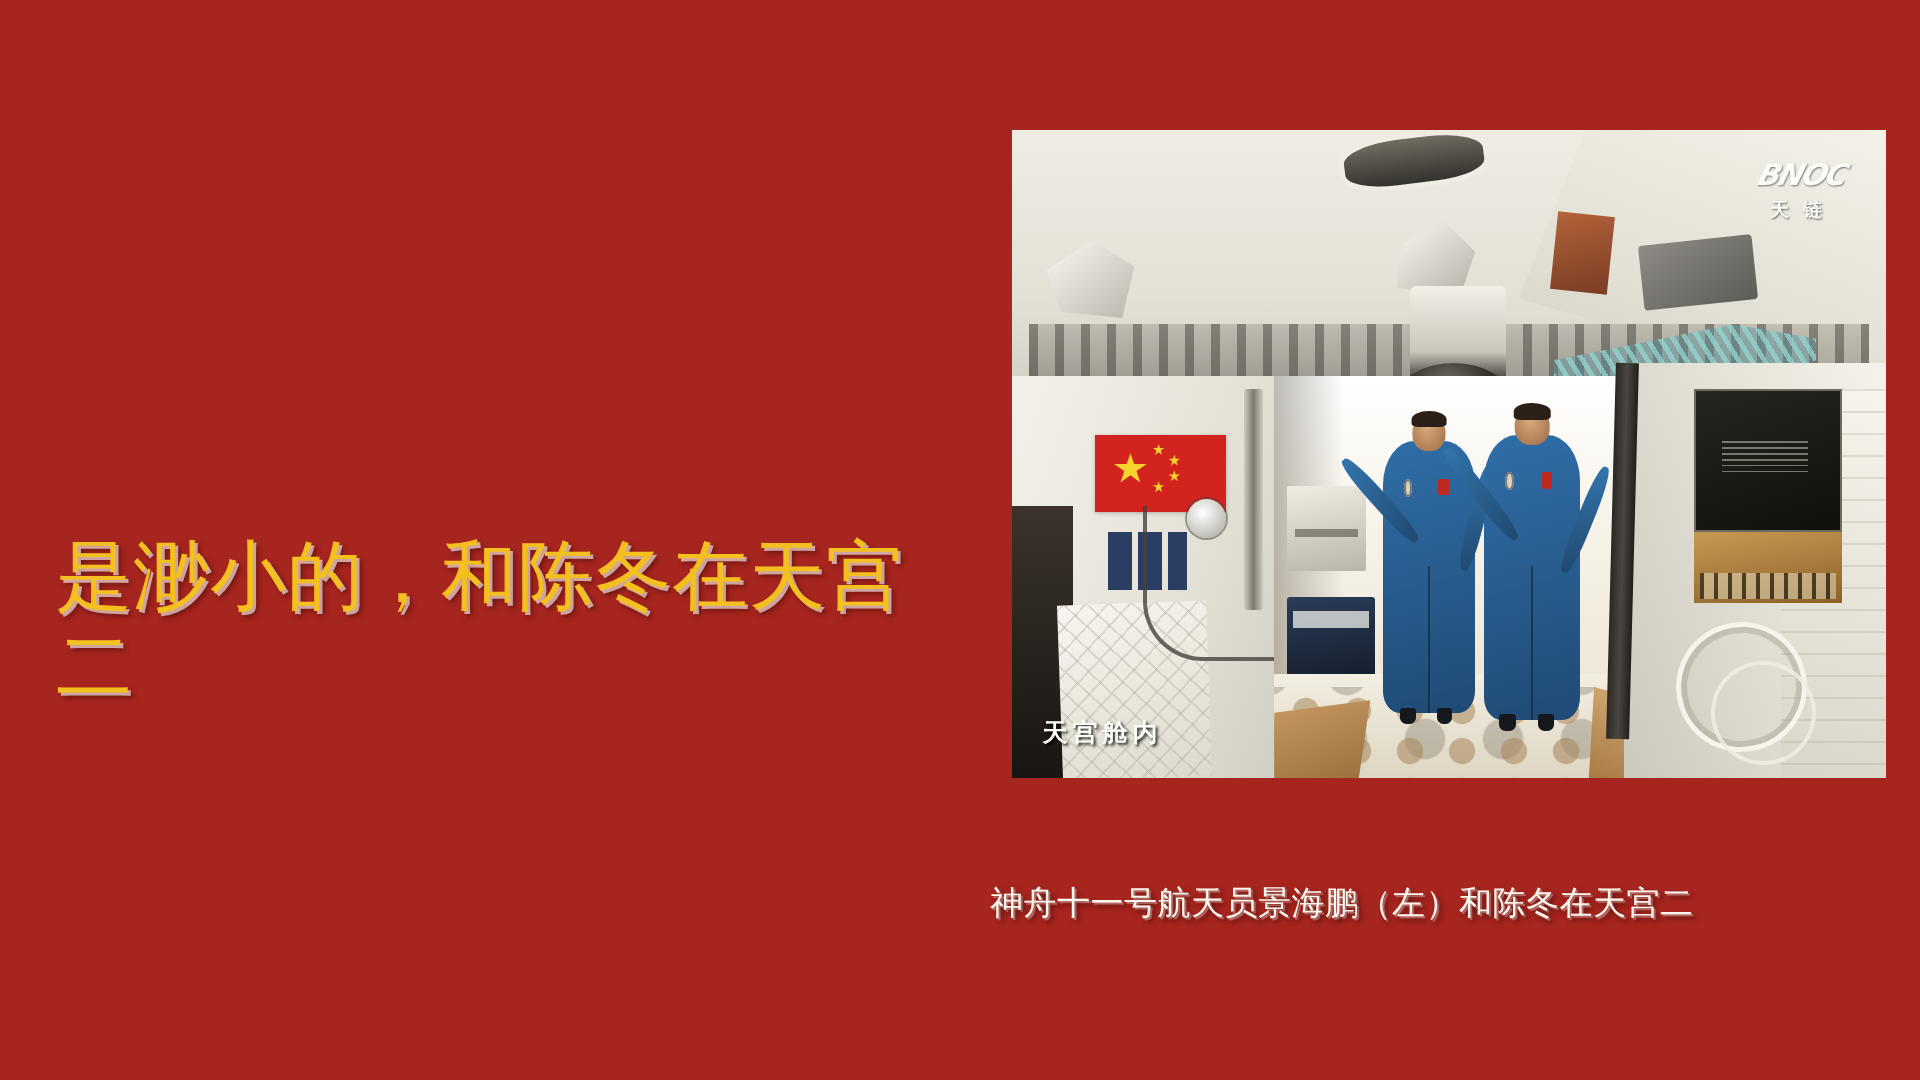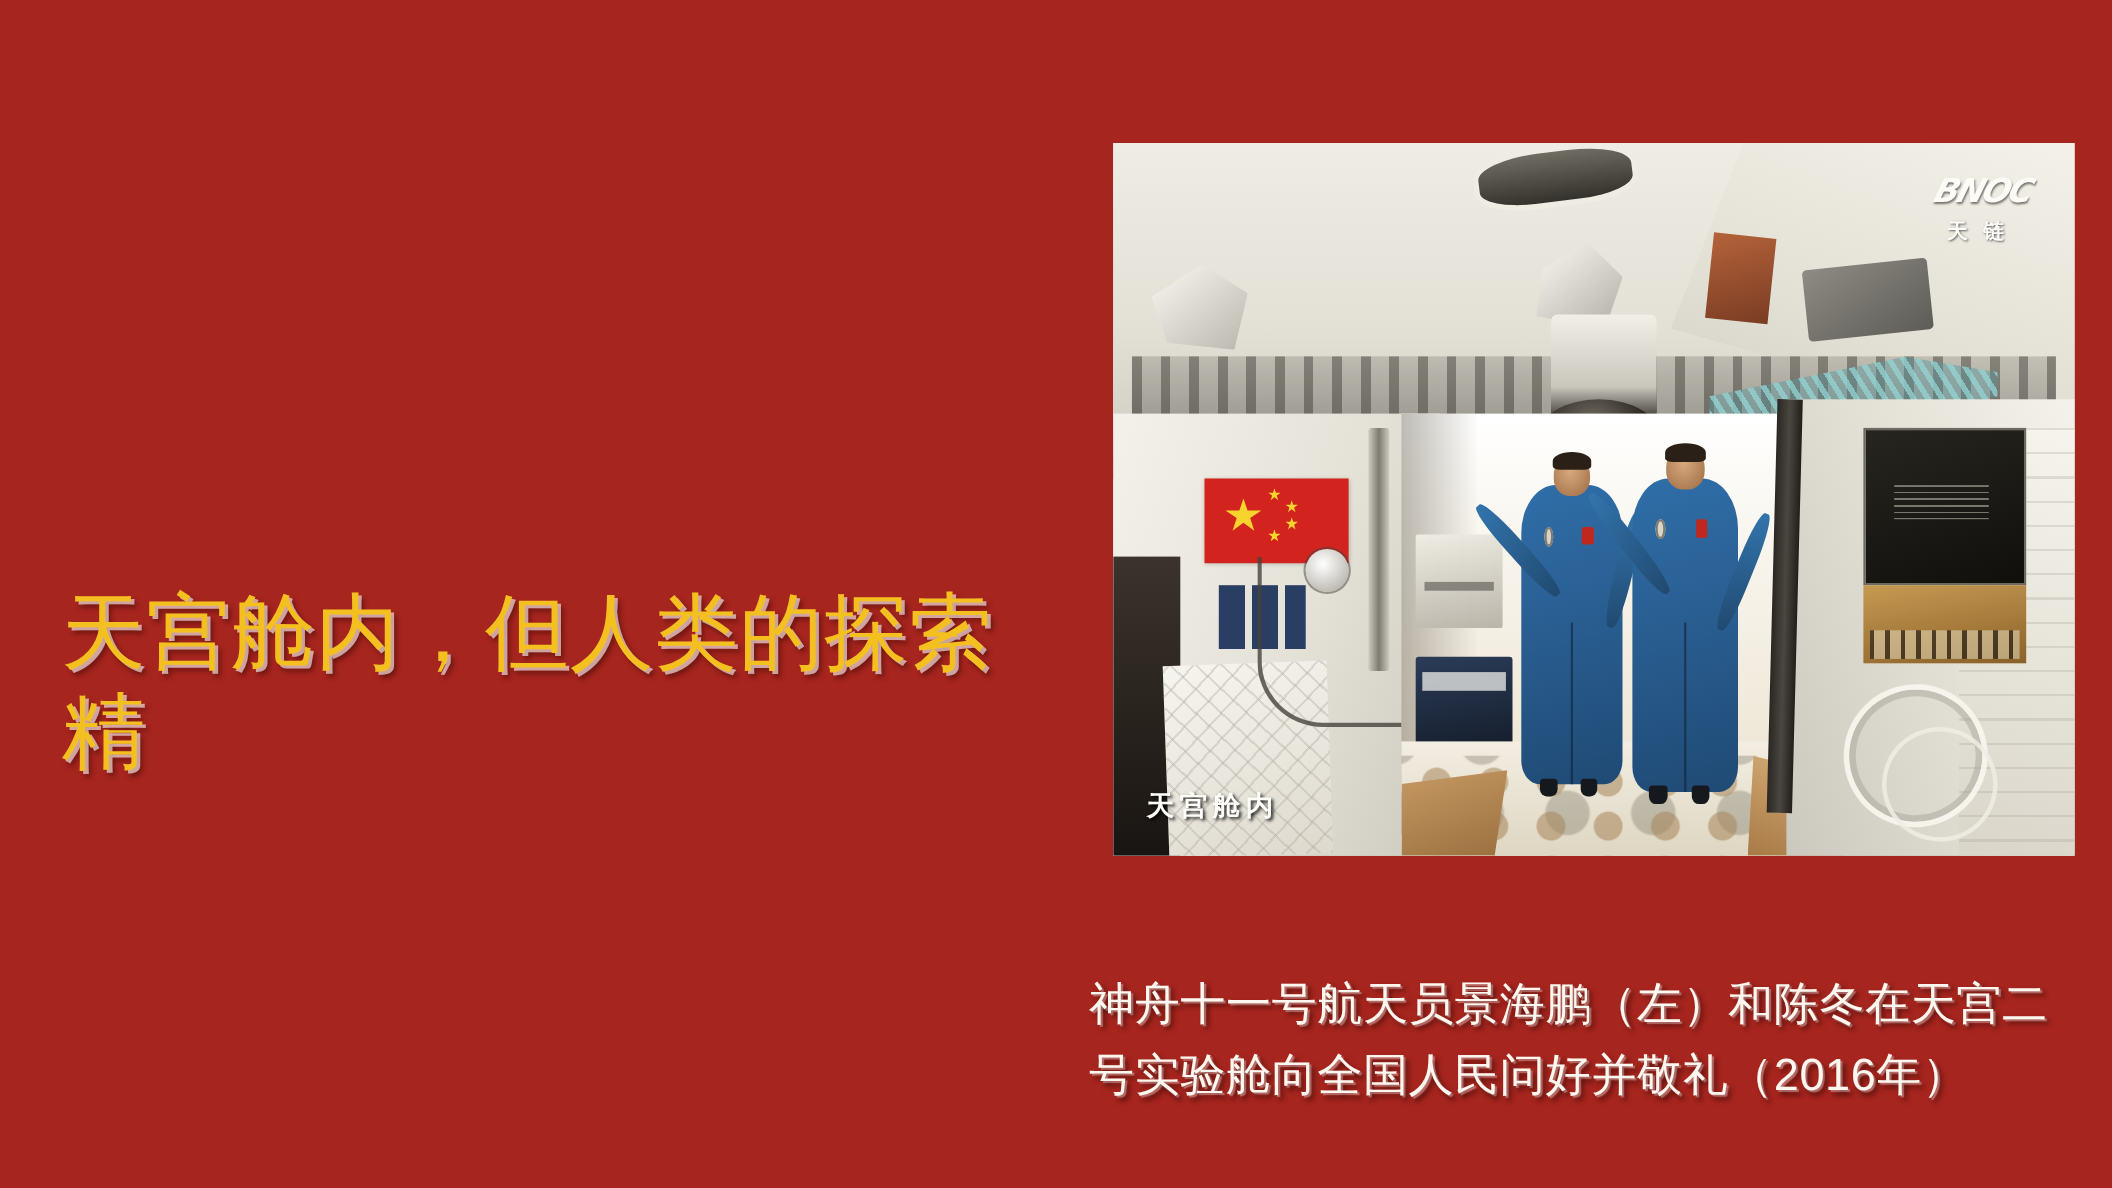--- a/index.html
+++ b/index.html
@@ -340,35 +340,35 @@
     font-family:"DejaVu Sans", sans-serif;
     font-size:19px; font-weight:bold; letter-spacing:14px;
     text-shadow:1px 1px 2px rgba(0,0,0,.6);
   }
 
   
   #caption{
     position:absolute;
     left:990px; top:880px; width:900px;
     color:#FBF7EE;
-    font-size:41px;
+    font-size:33px;
     line-height:1.58;
     letter-spacing:.5px;
-    font-family:Liberation Sans, sans-serif;
+    font-family:Liberation Mono, monospace;
     text-shadow:2px 2px 1px rgba(255,255,255,.35), 4px 4px 5px rgba(55,8,4,.75);
   }
   #caption .cl{ display:block; white-space:nowrap; }
 </style>
 </head>
 <body>
 
 <div id="slide">
 
   <div id="quote">
-    <span class="ln">天宫舱内，但人类的探索精</span>
+    <span class="ln">是渺小的，和陈冬在天宫二</span>
     
   </div>
 
   <div id="photo-frame">
     <div id="photo">
 
       <div class="ceiling"></div>
       <div class="ceil-right"></div>
       <div class="ceil-clutter"></div>
       <div class="hatch-top"></div>
@@ -445,16 +445,15 @@
       <div id="photo-watermark">
         <div class="logo">BNOC</div>
         <div class="cn">天链</div>
       </div>
 
     </div>
   </div>
 
   <div id="caption">
     <span class="cl">神舟十一号航天员景海鹏（左）和陈冬在天宫二</span>
-    <span class="cl">号实验舱向全国人民问好并敬礼（2016年）</span>
   </div>
 
 </div>
 
 </body></html>

